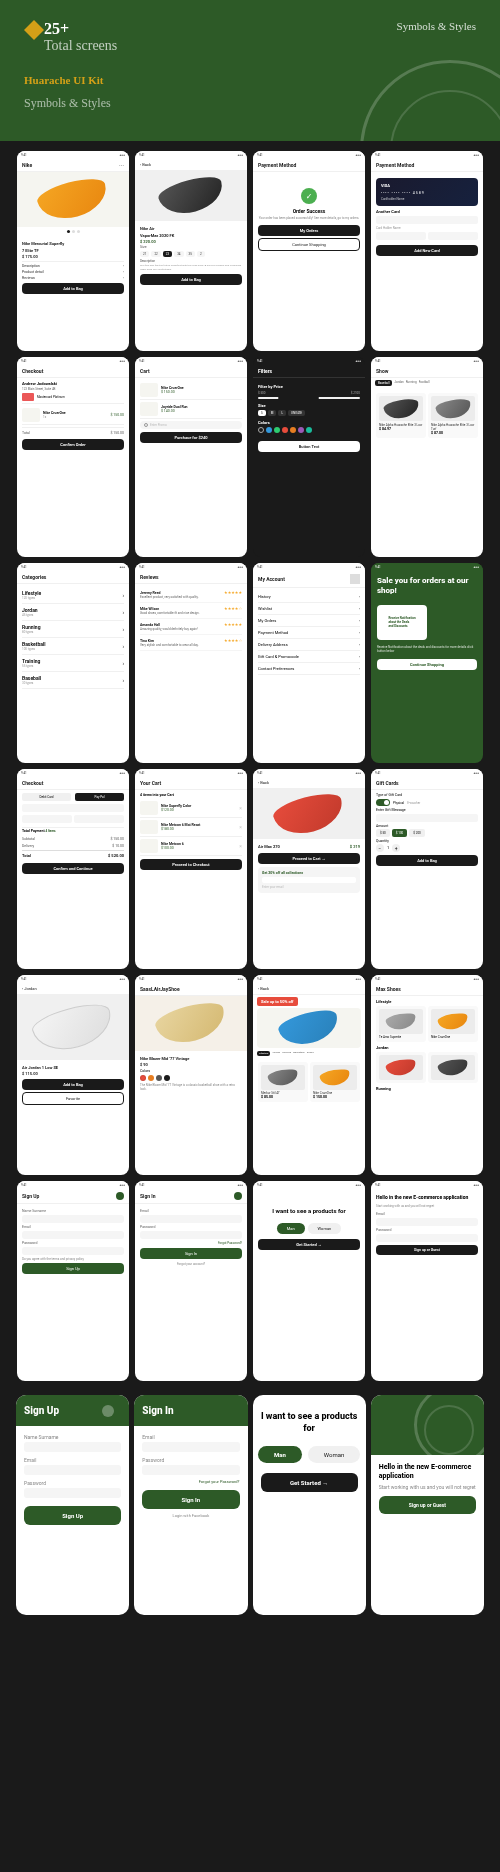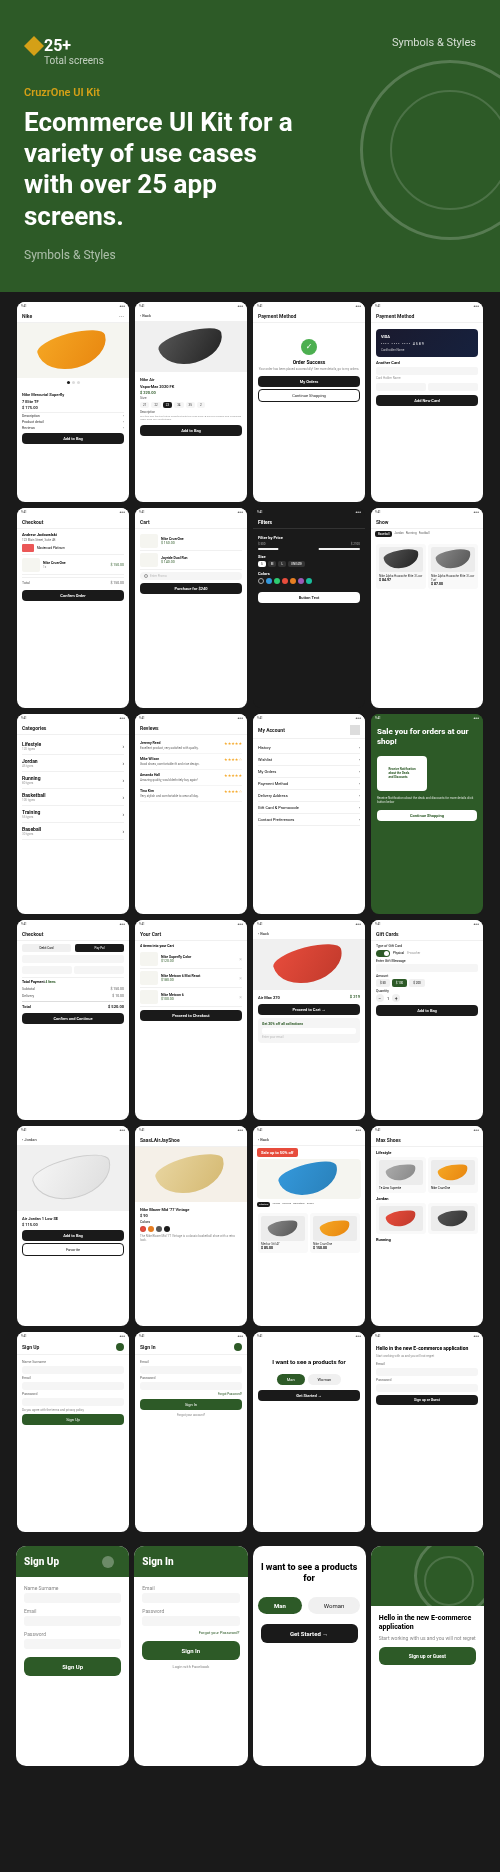--- a/index.html
+++ b/index.html
@@ -7,23 +7,24 @@
       width: 500px;
       min-height: 1872px;
       font-family: -apple-system, BlinkMacSystemFont, 'Segoe UI', Roboto, sans-serif;
       background: #1a1a1a;
       overflow-x: hidden;
     }
 
     
     .header-section {
       background: #2d5a27;
-      padding: 36px 24px 30px;
+      padding: 20px 24px 30px;
       position: relative;
       overflow: hidden;
+      font-family: Liberation Serif, serif;
     }
     .header-top {
       display: flex;
       justify-content: space-between;
       align-items: flex-start;
       margin-bottom: 20px;
     }
     .logo-area {
       display: flex;
       align-items: center;
@@ -38,21 +39,21 @@
     .screen-count {
       text-align: left;
     }
     .screen-count .number {
       color: white;
       font-size: 16px;
       font-weight: 700;
     }
     .screen-count .label {
       color: rgba(255,255,255,0.7);
-      font-size: 10px;
+      font-size: 14px;
     }
     .header-right-label {
       color: rgba(255,255,255,0.8);
       font-size: 11px;
     }
     .kit-badge {
       color: #d4a017;
       font-size: 11px;
       font-weight: 600;
       margin-bottom: 8px;
@@ -522,22 +523,21 @@
     </div>
     <div class="screen-count">
       <div class="number">25+</div>
       <div class="label">Total screens</div>
     </div>
     <div style="flex:1"></div>
     <div class="header-right-label">Symbols &amp; Styles</div>
   </div>
   <div class="decorative-circle"></div>
   <div class="decorative-circle-inner"></div>
-  <div class="kit-badge">CruzrOne UI Kit</div>
-  <div class="header-title">Ecommerce UI Kit for a variety of use cases with over 25 app screens.</div>
+  <div class="kit-badge">Huarache UI Kit</div>
   <div class="symbols-label">Symbols &amp; Styles</div>
 </div>
 
 <div class="screens-section">
 
   <div class="phones-row">
 
     <div class="phone-screen">
       <div class="status-bar">
         <span>9:41</span>

